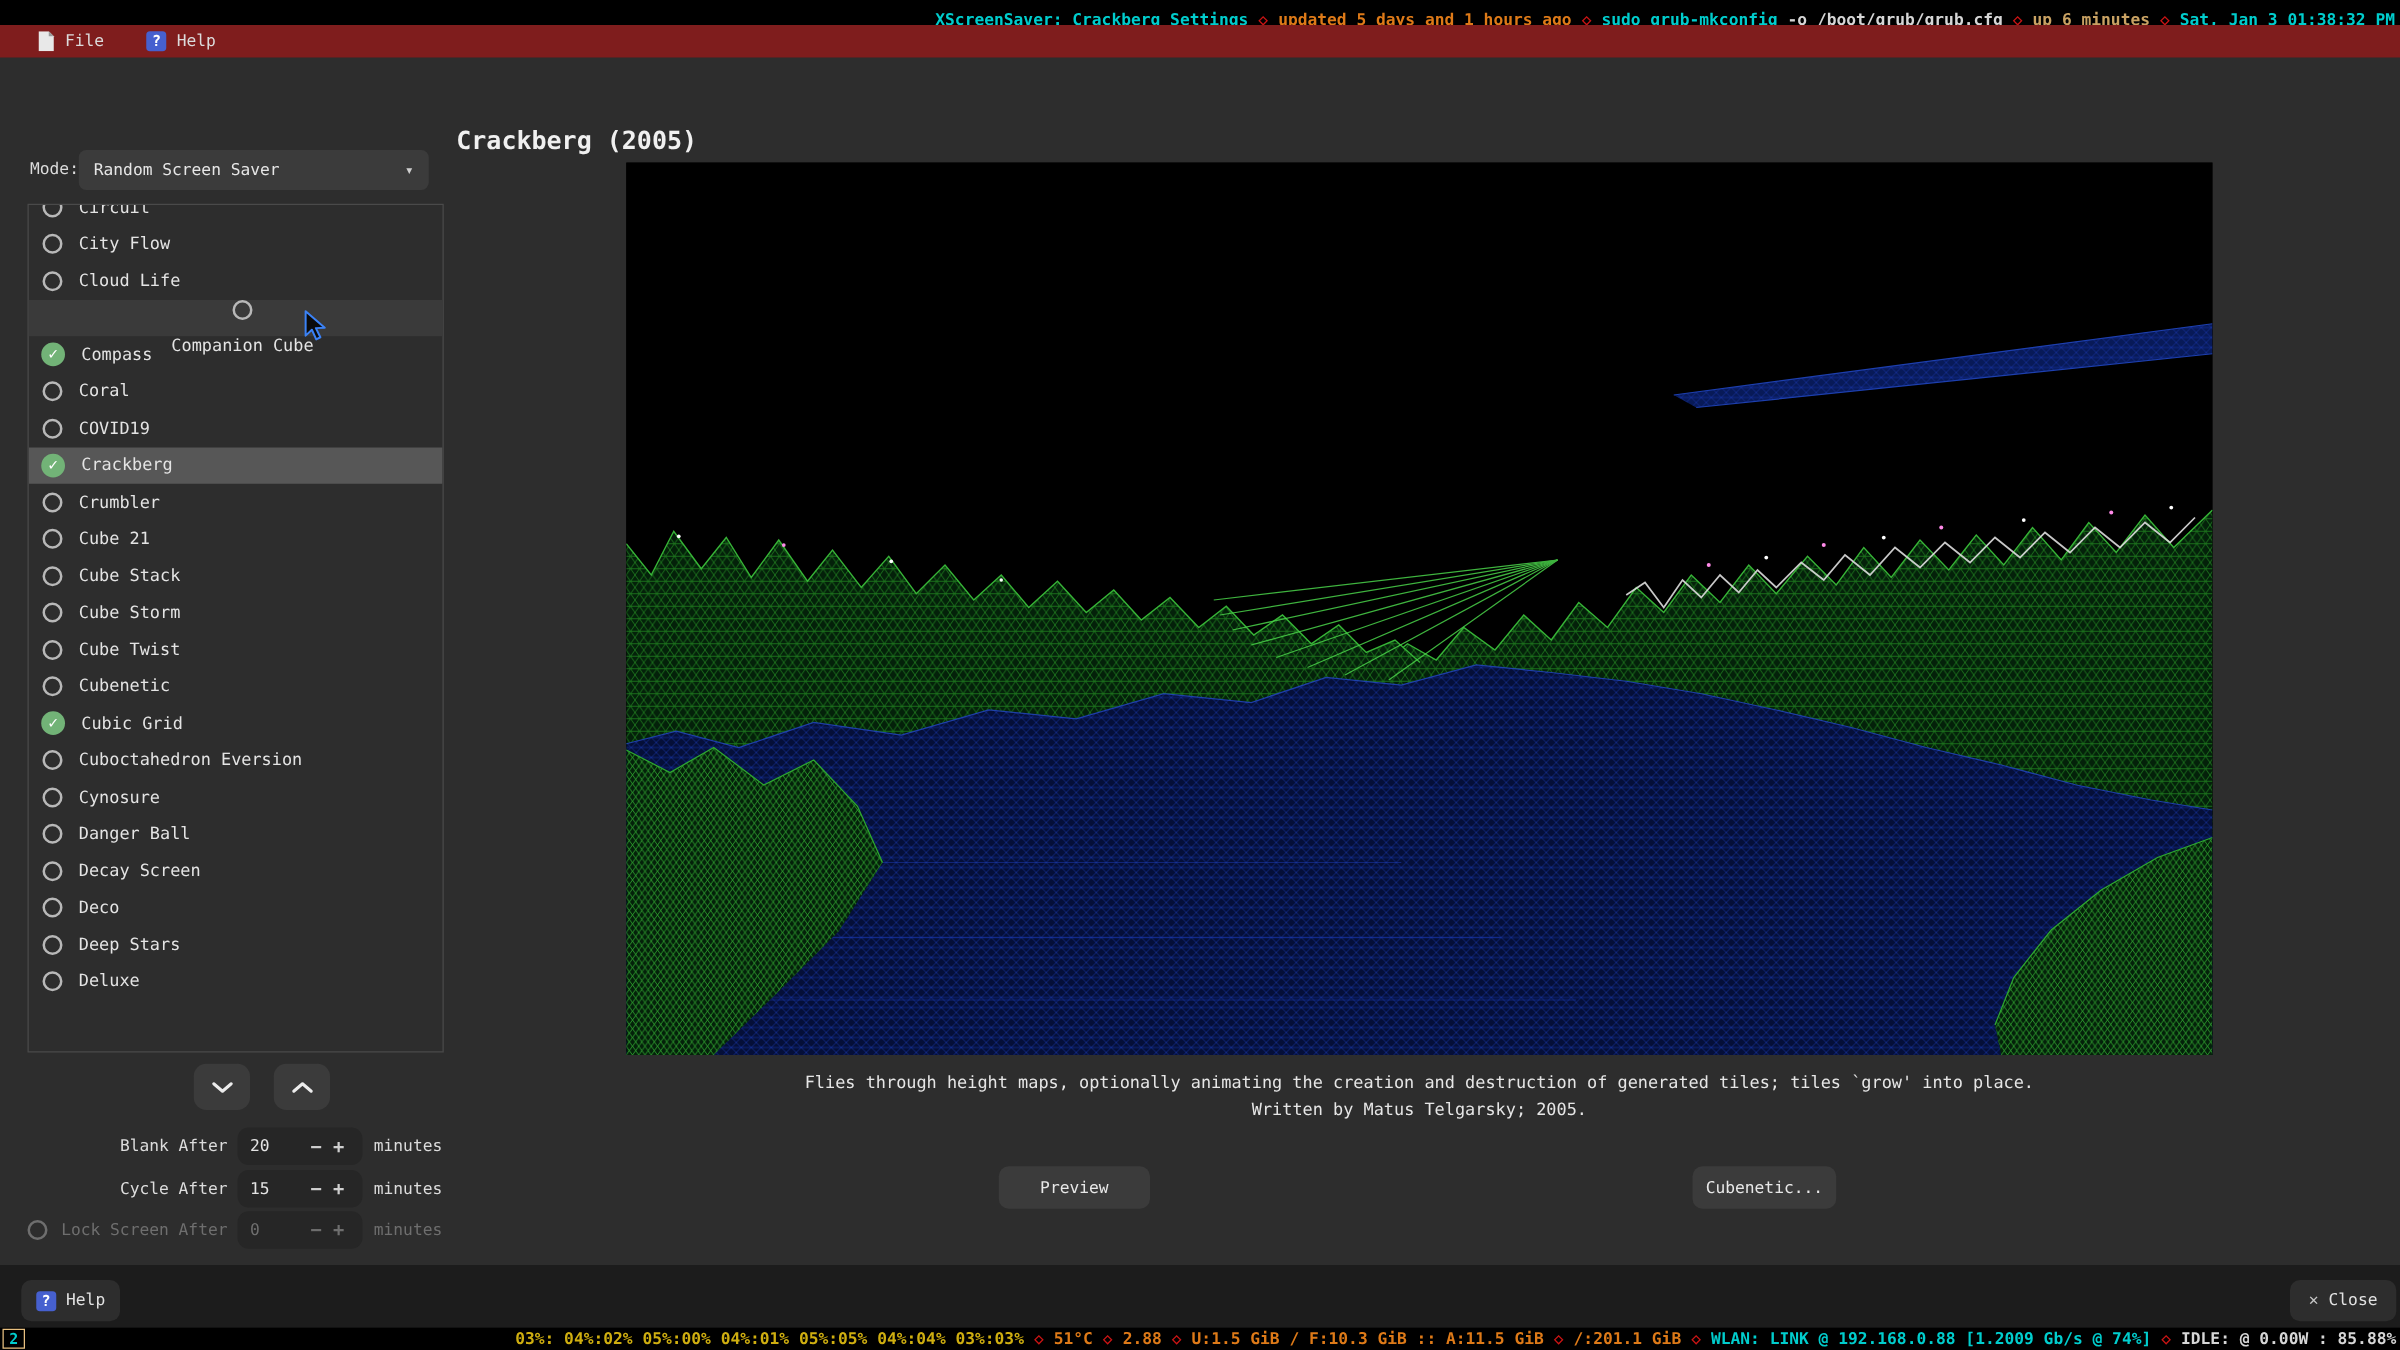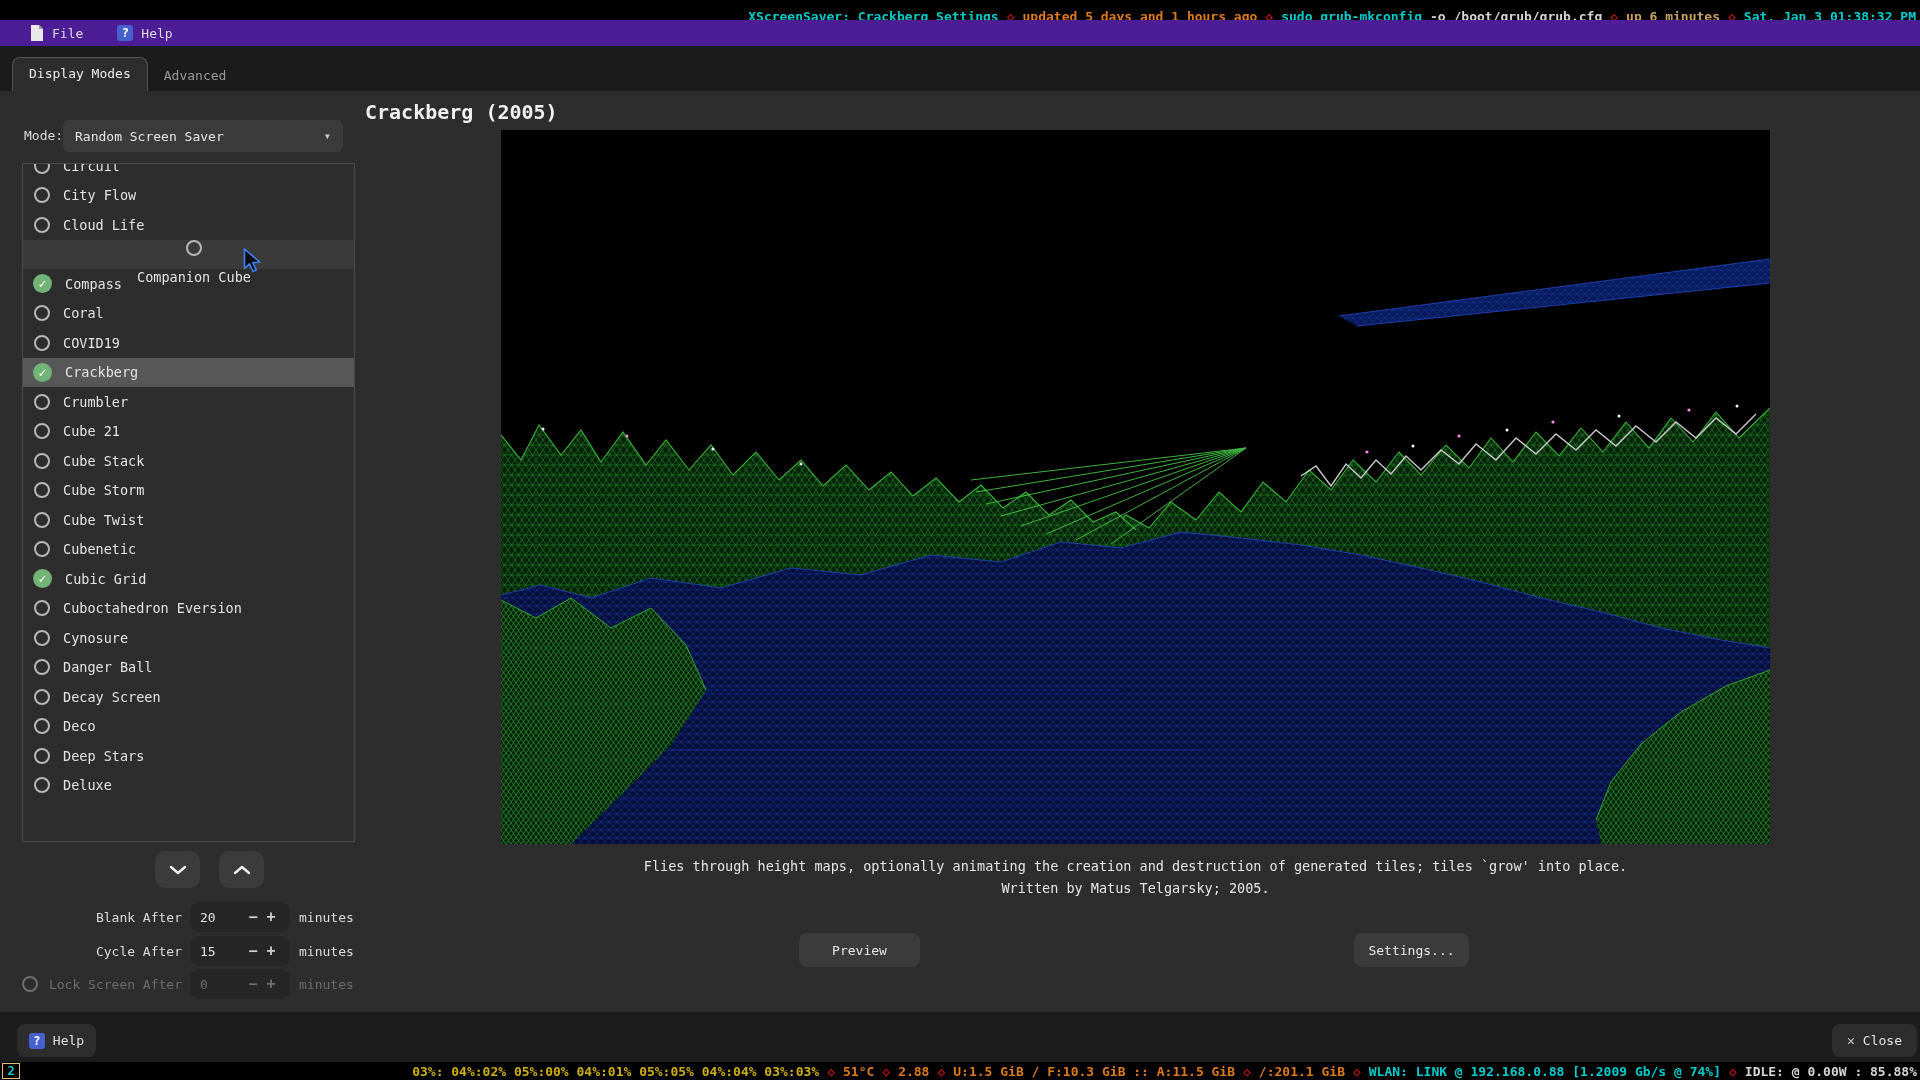--- a/index.html
+++ b/index.html
@@ -10,21 +10,21 @@
   .statusbar{position:absolute;left:0;width:1920px;background:#000;
              font-weight:bold;font-size:13px;white-space:nowrap;
              display:flex;align-items:center;justify-content:flex-end;}
   #top-status{top:0;height:32px;padding-right:4px;box-sizing:border-box;}
   #bottom-status{top:1062px;height:18px;padding-right:3px;box-sizing:border-box;}
   .statusbar span{margin-left:8px;}
   #ws-box{position:absolute;left:2px;top:1063px;width:16px;height:14px;
           border:1px solid #e8c080;background:#000;color:#00cdcd;
           font-size:12px;font-weight:bold;line-height:14px;text-align:center;}
   
-  #menubar{position:absolute;left:0;top:20px;width:1920px;height:26px;background:#4c1d95;
+  #menubar{position:absolute;left:0;top:20px;width:1920px;height:26px;background:#7f1d1d;
            display:flex;align-items:center;gap:34px;padding-left:30px;box-sizing:border-box;}
   .menu-item{display:flex;align-items:center;gap:8px;color:#dcdcdc;font-size:13px;}
   .help-q{display:inline-flex;width:16px;height:16px;background:#4660cf;border-radius:3px;
           color:#fff;font-size:12px;font-weight:bold;align-items:center;justify-content:center;}
   
   #tabstrip{position:absolute;left:0;top:46px;width:1920px;height:45px;background:#1b1b1b;
             display:flex;align-items:flex-end;padding-left:12px;box-sizing:border-box;}
   .tab{font-size:13px;padding:8px 16px;border-radius:8px 8px 0 0;}
   .tab.active{background:#2d2d2d;border:1px solid #555;border-bottom:none;color:#ececec;height:17px;}
   .tab.inactive{color:#9a9a9a;}
@@ -107,24 +107,20 @@
           <path d="M9 0 l4 4 h-4 z" fill="#9a9a9a"></path>
         </svg>
       <span>File</span>
     </div>
     <div class="menu-item">
       <span class="help-q">?</span>
       <span>Help</span>
     </div>
   </div>
 
-  <div id="tabstrip">
-    <div class="tab active">Display Modes</div>
-    <div class="tab inactive">Advanced</div>
-  </div>
 
   <span id="mode-label">Mode:</span>
   <div id="mode-select">
     <span>Random Screen Saver</span>
     <span class="chev">▾</span>
   </div>
 
   <div id="saver-list">
     <div id="saver-list-inner">
         <div class="saver-row">
@@ -295,21 +291,21 @@
           <line x1="745" y1="318" x2="610" y2="414"></line>
       </g>
     </svg>
   </div>
   <div id="description">
       <div>Flies through height maps, optionally animating the creation and destruction of generated tiles; tiles `grow' into place.</div>
       <div>Written by Matus Telgarsky; 2005.</div>
     </div>
 
   <div id="preview-btn" class="action-btn">Preview</div>
-  <div id="settings-btn" class="action-btn">Settings...</div>
+  <div id="settings-btn" class="action-btn">Cubenetic...</div>
 
   <div class="timer-row" style="top:902px">
     <span class="timer-label">Blank After</span>
     <div class="spinbox">
       <span class="spin-value">20</span>
       <span class="spin-btn">−</span>
       <span class="spin-btn">+</span>
     </div>
     <span class="timer-unit">minutes</span>
   </div>

